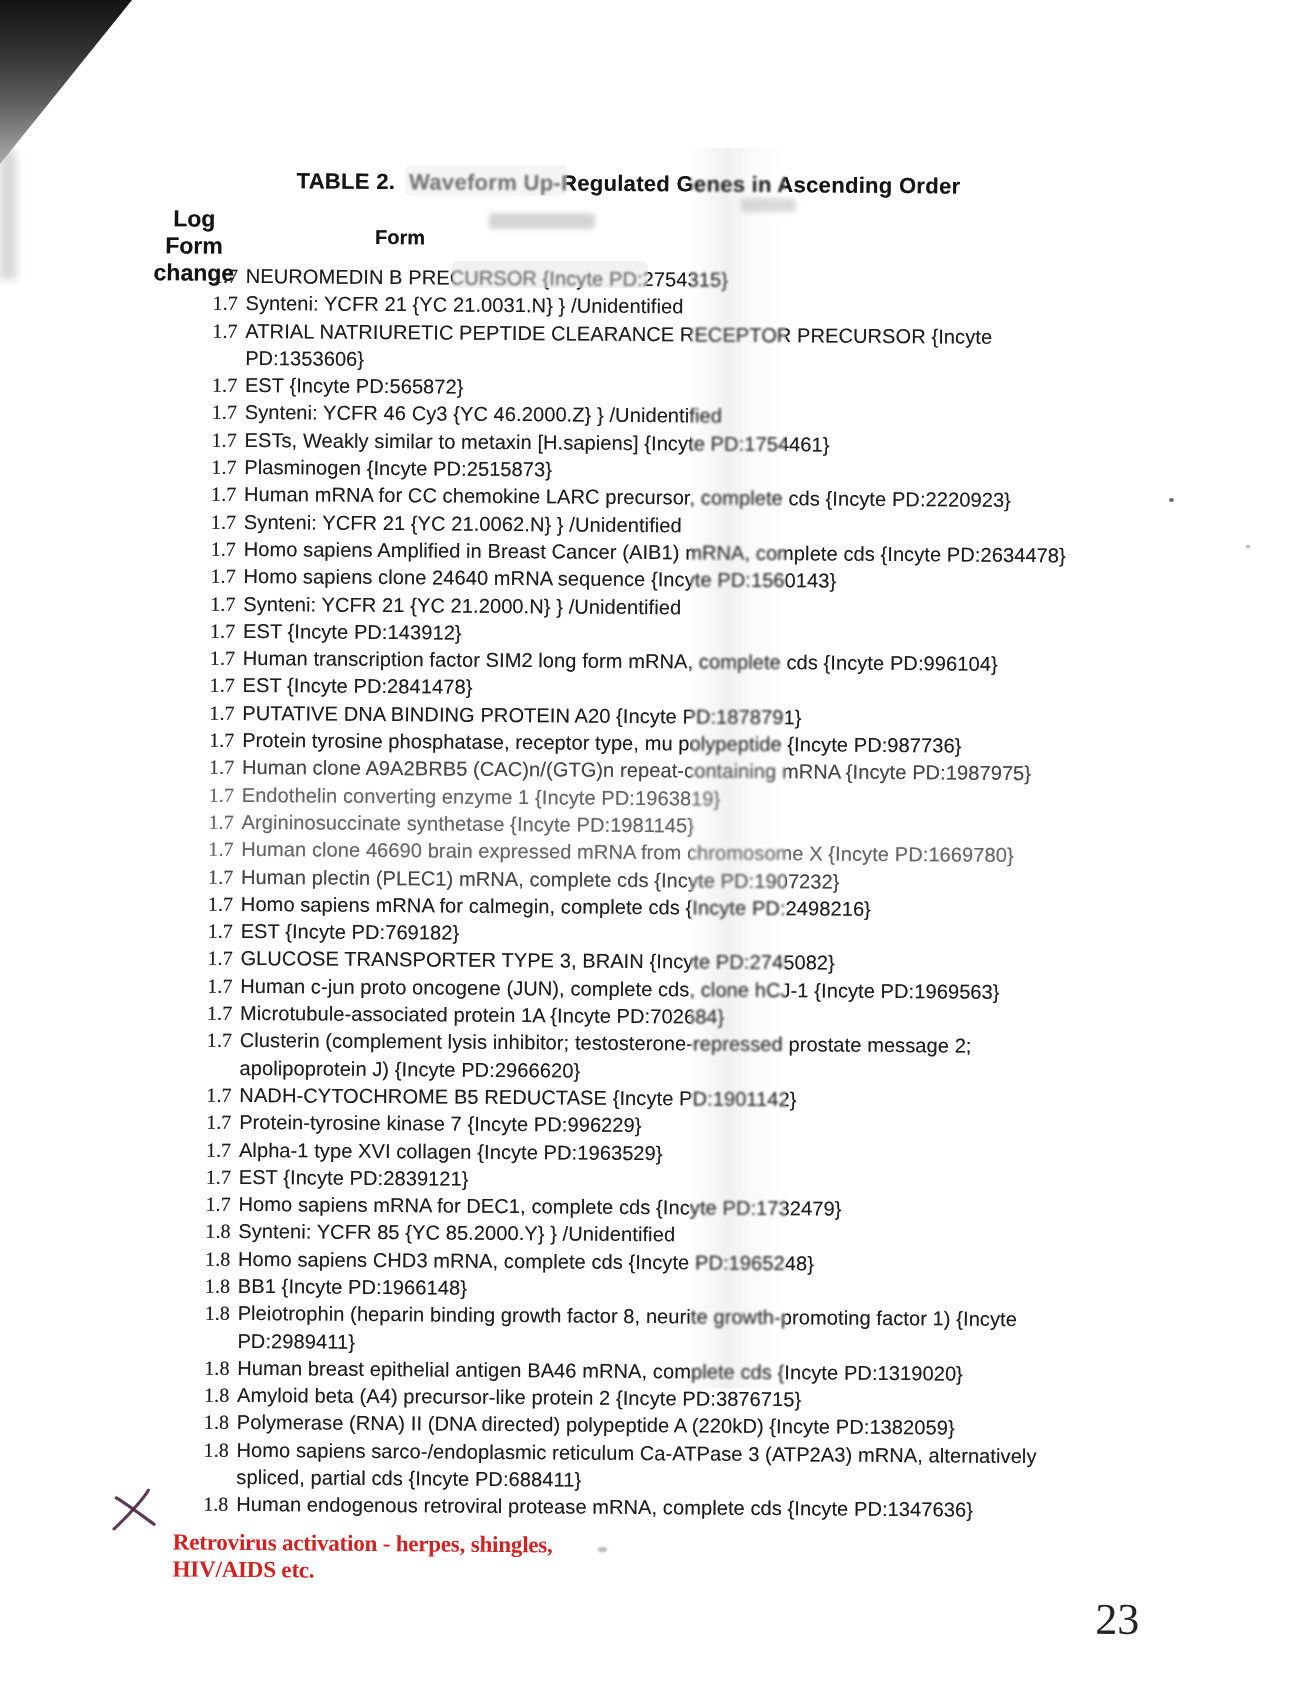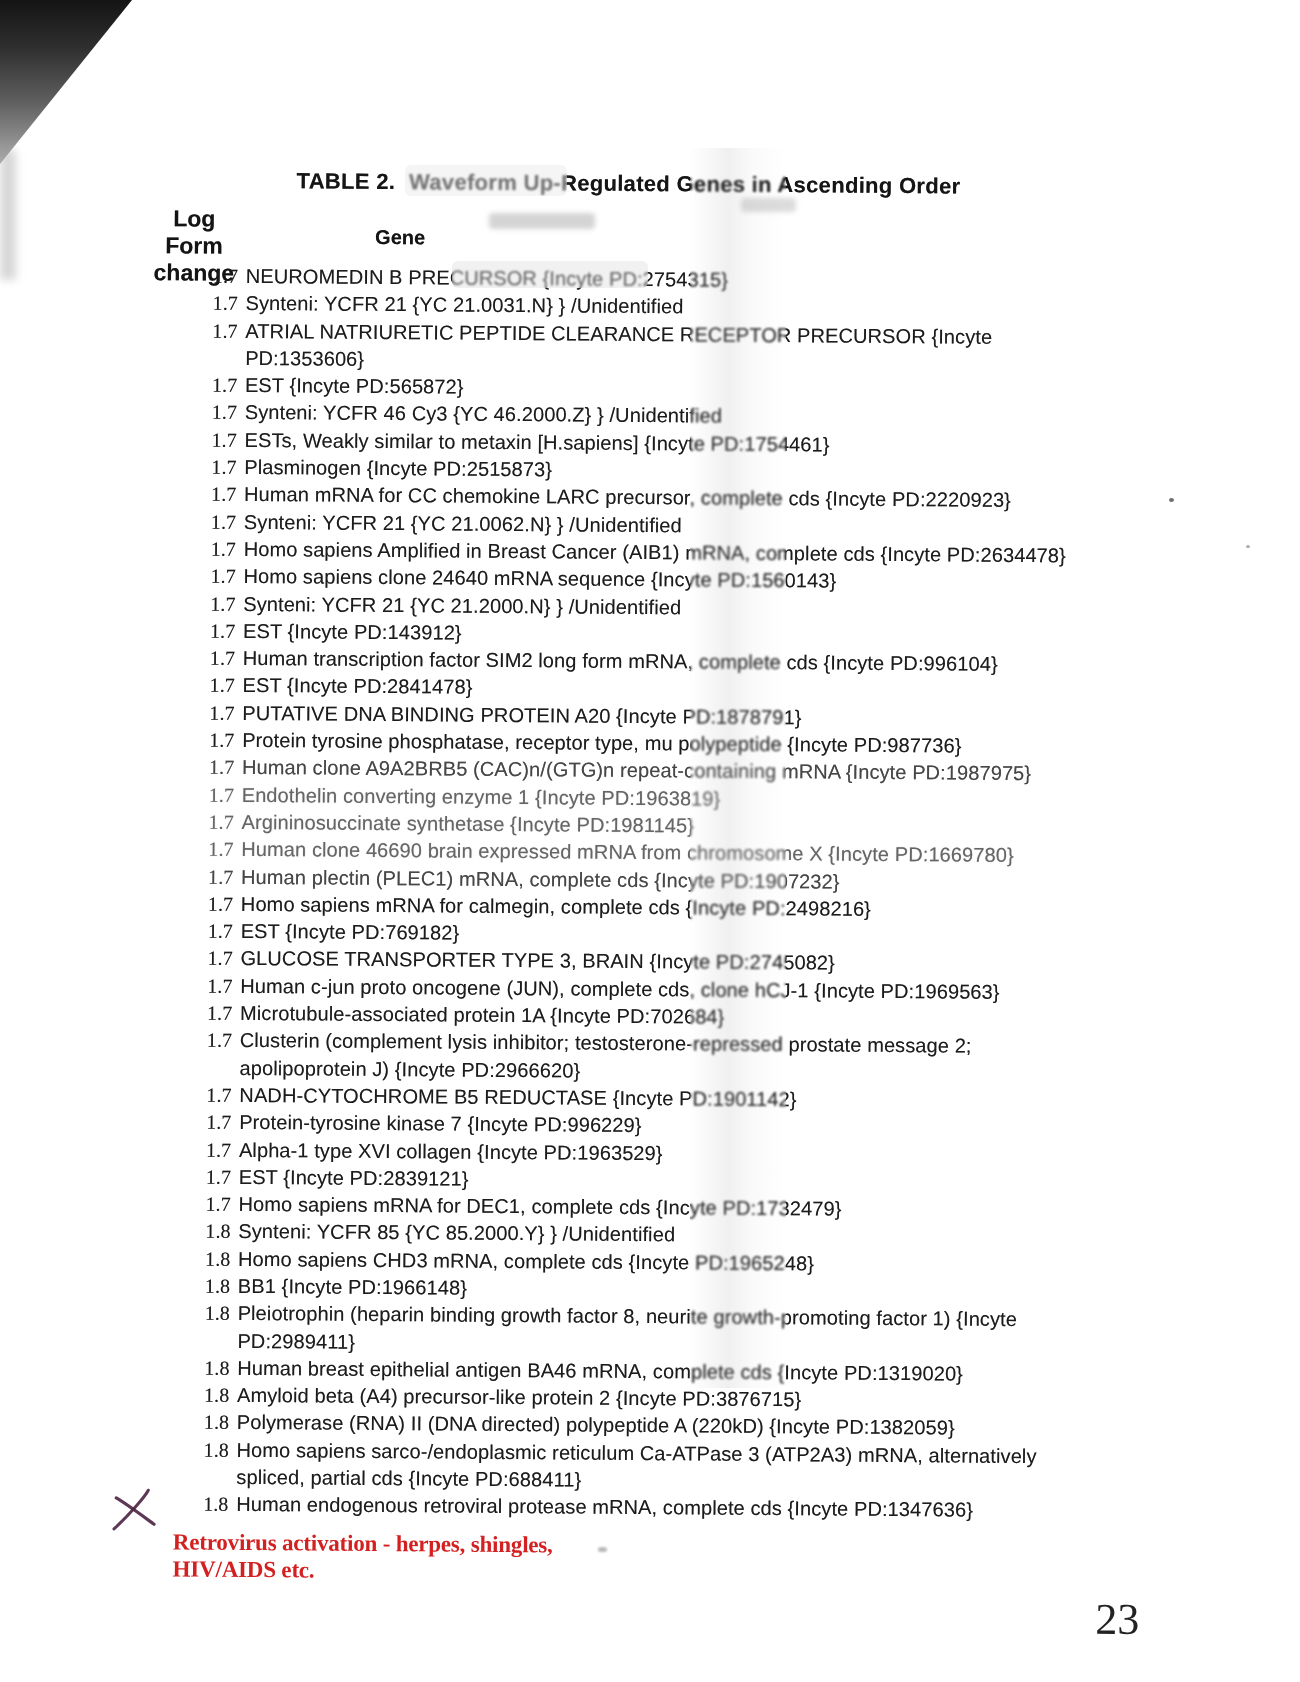--- a/index.html
+++ b/index.html
@@ -99,21 +99,21 @@
 <div class="edge-tail"></div>
 
 <div class="content">
 
   <div class="doc-title">
     <span class="title-prefix">TABLE 2.</span><span class="title-text">Waveform Up-Regulated Genes in Ascending Order</span>
   </div>
 
   <div class="hdr-col1">Log Form
 change</div>
-  <div class="hdr-gene">Gene</div>
+  <div class="hdr-gene">Form</div>
 
   <div class="rows">
 
       <div class="row">
         <span class="val">1.7</span>
         <span class="gene">NEUROMEDIN B PRECURSOR {Incyte PD:2754315}</span>
       </div>
 
       <div class="row">
         <span class="val">1.7</span>

